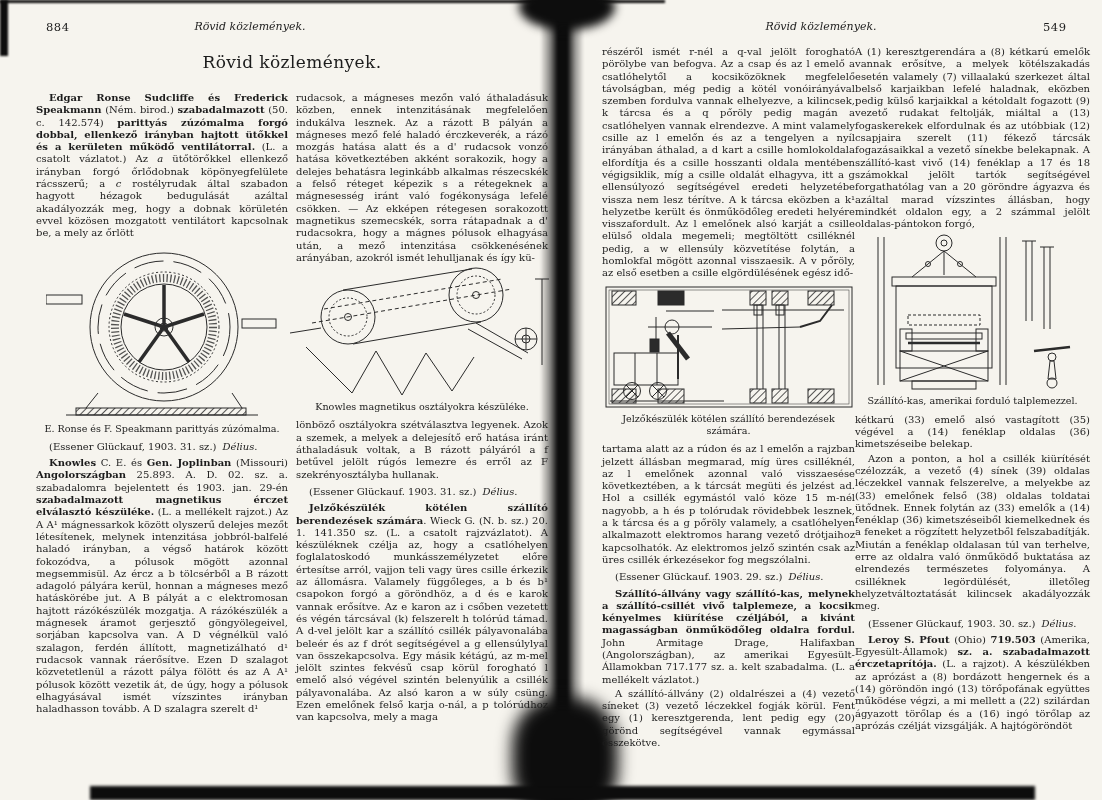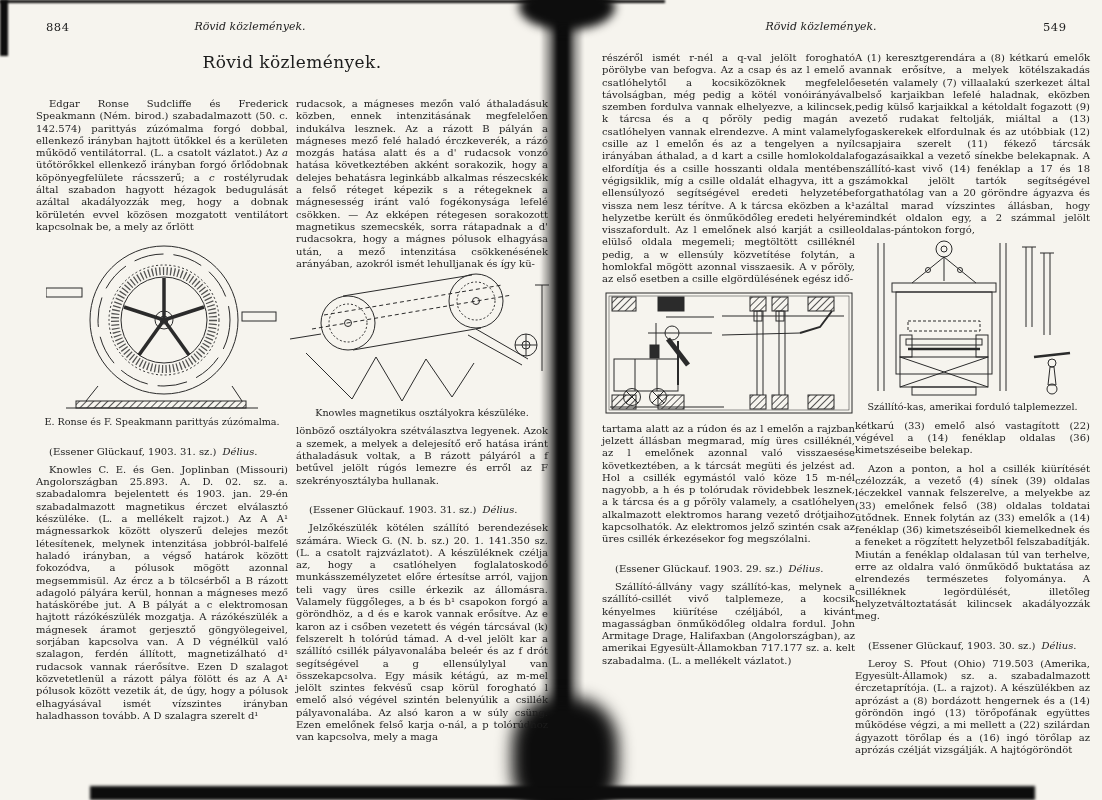--- a/index.html
+++ b/index.html
@@ -34,25 +34,25 @@
   .sec-title{position:absolute;left:36px;top:52px;width:512px;text-align:center;
     font-size:17px;letter-spacing:.4px}
 
   .col{position:absolute;font-size:10px;line-height:12.3px;text-align:justify;
     text-justify:inter-word;hyphens:auto}
   #col-l1{left:36px;top:92px;width:252px;height:706px}
   #col-l2{left:296px;top:92px;width:252px;height:706px}
   #col-r1{left:51px;top:46px;width:253px;height:752px}
   #col-r2{left:304px;top:46px;width:235px;height:752px}
 
-  .para{margin:6px 0 2px 0}
+  .para{margin:0 0 2px 0}
   .para.indent{text-indent:13px}
-  .b{font-weight:normal}
+  .b{font-weight:bold}
   .i{font-style:italic}
-  .source{margin:17px 0 4px 0;text-indent:13px}
+  .source{margin:5px 0 4px 0;text-indent:13px}
   .source .i{margin-left:6px}
   figure{margin:3px 0 0 0;padding:0}
   figure svg{display:block;margin:0 auto;stroke:#2b2b2b;fill:none}
   .caption{font-size:9.6px;text-align:center;margin:2px 0 6px 0;text-indent:0}
   .wideart{margin-left:-6px}
 </style>
 </head>
 <body>
 
 <div class="scan">
@@ -185,23 +185,25 @@
             <rect x="10" y="70" width="64" height="32"></rect>
             <line x1="31" y1="70" x2="31" y2="102"></line>
             <line x1="53" y1="70" x2="53" y2="102"></line>
             <circle cx="28" cy="108" r="8.5"></circle>
             <circle cx="54" cy="108" r="8.5"></circle>
             <path d="M22 102 L34 114 M34 102 L22 114 M48 102 L60 114 M60 102 L48 114"></path>
             <line x1="6" y1="118" x2="120" y2="118"></line>
           </g>
         </svg>
       </figure>
+      <div class="caption">Jelzőkészülék kötélen szállító berendezések számára.</div>
       <p class="para"><span>tartama alatt az a rúdon és az l emelőn a rajzban jelzett állásban megmarad, míg üres csilléknél, az l emelőnek azonnal való visszaesése következtében, a k tárcsát megüti és jelzést ad. Hol a csillék egymástól való köze 15 m-nél nagyobb, a h és p tolórudak rövidebbek lesznek, a k tárcsa és a g pőröly valamely, a csatlóhelyen alkalmazott elektromos harang vezető drótjaihoz kapcsolhatók. Az elektromos jelző szintén csak az üres csillék érkezésekor fog megszólalni.</span></p>
       <p class="source"><span>(Essener Glückauf. 1903. 29. sz.)</span><span class="i">Délius.</span></p>
       <p class="para indent"><span class="b">Szállító-állvány vagy szállító-kas, melynek a szállító-csillét vivő talplemeze, a kocsik kényelmes kiürítése czéljából, a kivánt magasságban önműködőleg oldalra fordul.</span><span> John Armitage Drage, Halifaxban (Angolországban), az amerikai Egyesült-Államokban 717.177 sz. a. kelt szabadalma. (L. a mellékelt vázlatot.)</span></p>
+      <p class="para indent"><span>A szállító-állvány (2) oldalrészei a (4) vezető síneket (3) vezető léczekkel fogják körül. Fent egy (1) keresztgerenda, lent pedig egy (20) görönd segítségével vannak egymással összekötve.</span></p>
     </div>
 
     <div class="col" id="col-r2">
       <p class="para"><span>A (1) keresztgerendára a (8) kétkarú emelők vannak erősítve, a melyek kötélszakadás esetén valamely (7) villaalakú szerkezet által belső karjaikban lefelé haladnak, eközben pedig külső karjaikkal a kétoldalt fogazott (9) vezető rudakat feltolják, miáltal a (13) fogaskerekek elfordulnak és az utóbbiak (12) csapjaira szerelt (11) fékező tárcsák fogazásaikkal a vezető sínekbe belekapnak. A szállító-kast vivő (14) fenéklap a 17 és 18 számokkal jelölt tartók segítségével forgathatólag van a 20 göröndre ágyazva és azáltal marad vízszintes állásban, hogy mindkét oldalon egy, a 2 számmal jelölt oldalas-pántokon forgó,</span></p>
       <figure>
         <svg width="230" height="160" viewBox="0 0 230 160">
           <g stroke-width="1">
             <line x1="20" y1="4" x2="20" y2="152"></line>
             <line x1="26" y1="4" x2="26" y2="152"></line>
             <line x1="142" y1="4" x2="142" y2="152"></line>
@@ -231,20 +233,20 @@
             <line x1="130" y1="118" x2="42" y2="148"></line>
             <rect x="54" y="148" width="64" height="8"></rect>
             <path d="M176 118 L212 114" stroke-width="2.5"></path>
             <circle cx="194" cy="124" r="4"></circle>
             <path d="M192 128 L190 146 L198 146 L196 128 Z"></path>
             <circle cx="194" cy="150" r="5"></circle>
           </g>
         </svg>
       </figure>
       <div class="caption">Szállító-kas, amerikai forduló talplemezzel.</div>
-      <p class="para"><span>kétkarú (33) emelő alsó vastagított (22) végével a (14) fenéklap oldalas (36) kimetszéseibe belekap.</span></p>
+      <p class="para"><span>kétkarú (33) emelő alsó vastagított (35) végével a (14) fenéklap oldalas (36) kimetszéseibe belekap.</span></p>
       <p class="para indent"><span>Azon a ponton, a hol a csillék kiürítését czélozzák, a vezető (4) sínek (39) oldalas léczekkel vannak felszerelve, a melyekbe az (33) emelőnek felső (38) oldalas toldatai ütődnek. Ennek folytán az (33) emelők a (14) fenéklap (36) kimetszéseiből kiemelkednek és a feneket a rögzített helyzetből felszabadítják. Miután a fenéklap oldalasan túl van terhelve, erre az oldalra való önműködő buktatása az elrendezés természetes folyománya. A csilléknek legördülését, illetőleg helyzetváltoztatását kilincsek akadályozzák meg.</span></p>
       <p class="source"><span>(Essener Glückauf, 1903. 30. sz.)</span><span class="i">Délius.</span></p>
       <p class="para indent"><span class="b">Leroy S. Pfout</span><span> (Ohio) </span><span class="b">719.503</span><span> (Amerika, Egyesült-Államok) </span><span class="b">sz. a. szabadalmazott érczetaprítója.</span><span> (L. a rajzot). A készülékben az aprózást a (8) bordázott hengernek és a (14) göröndön ingó (13) törőpofának együttes működése végzi, a mi mellett a (22) szilárdan ágyazott törőlap és a (16) ingó törőlap az aprózás czélját vizsgálják. A hajtógöröndöt</span></p>
     </div>
   </div>
 
 </div>
 
 </body></html>

